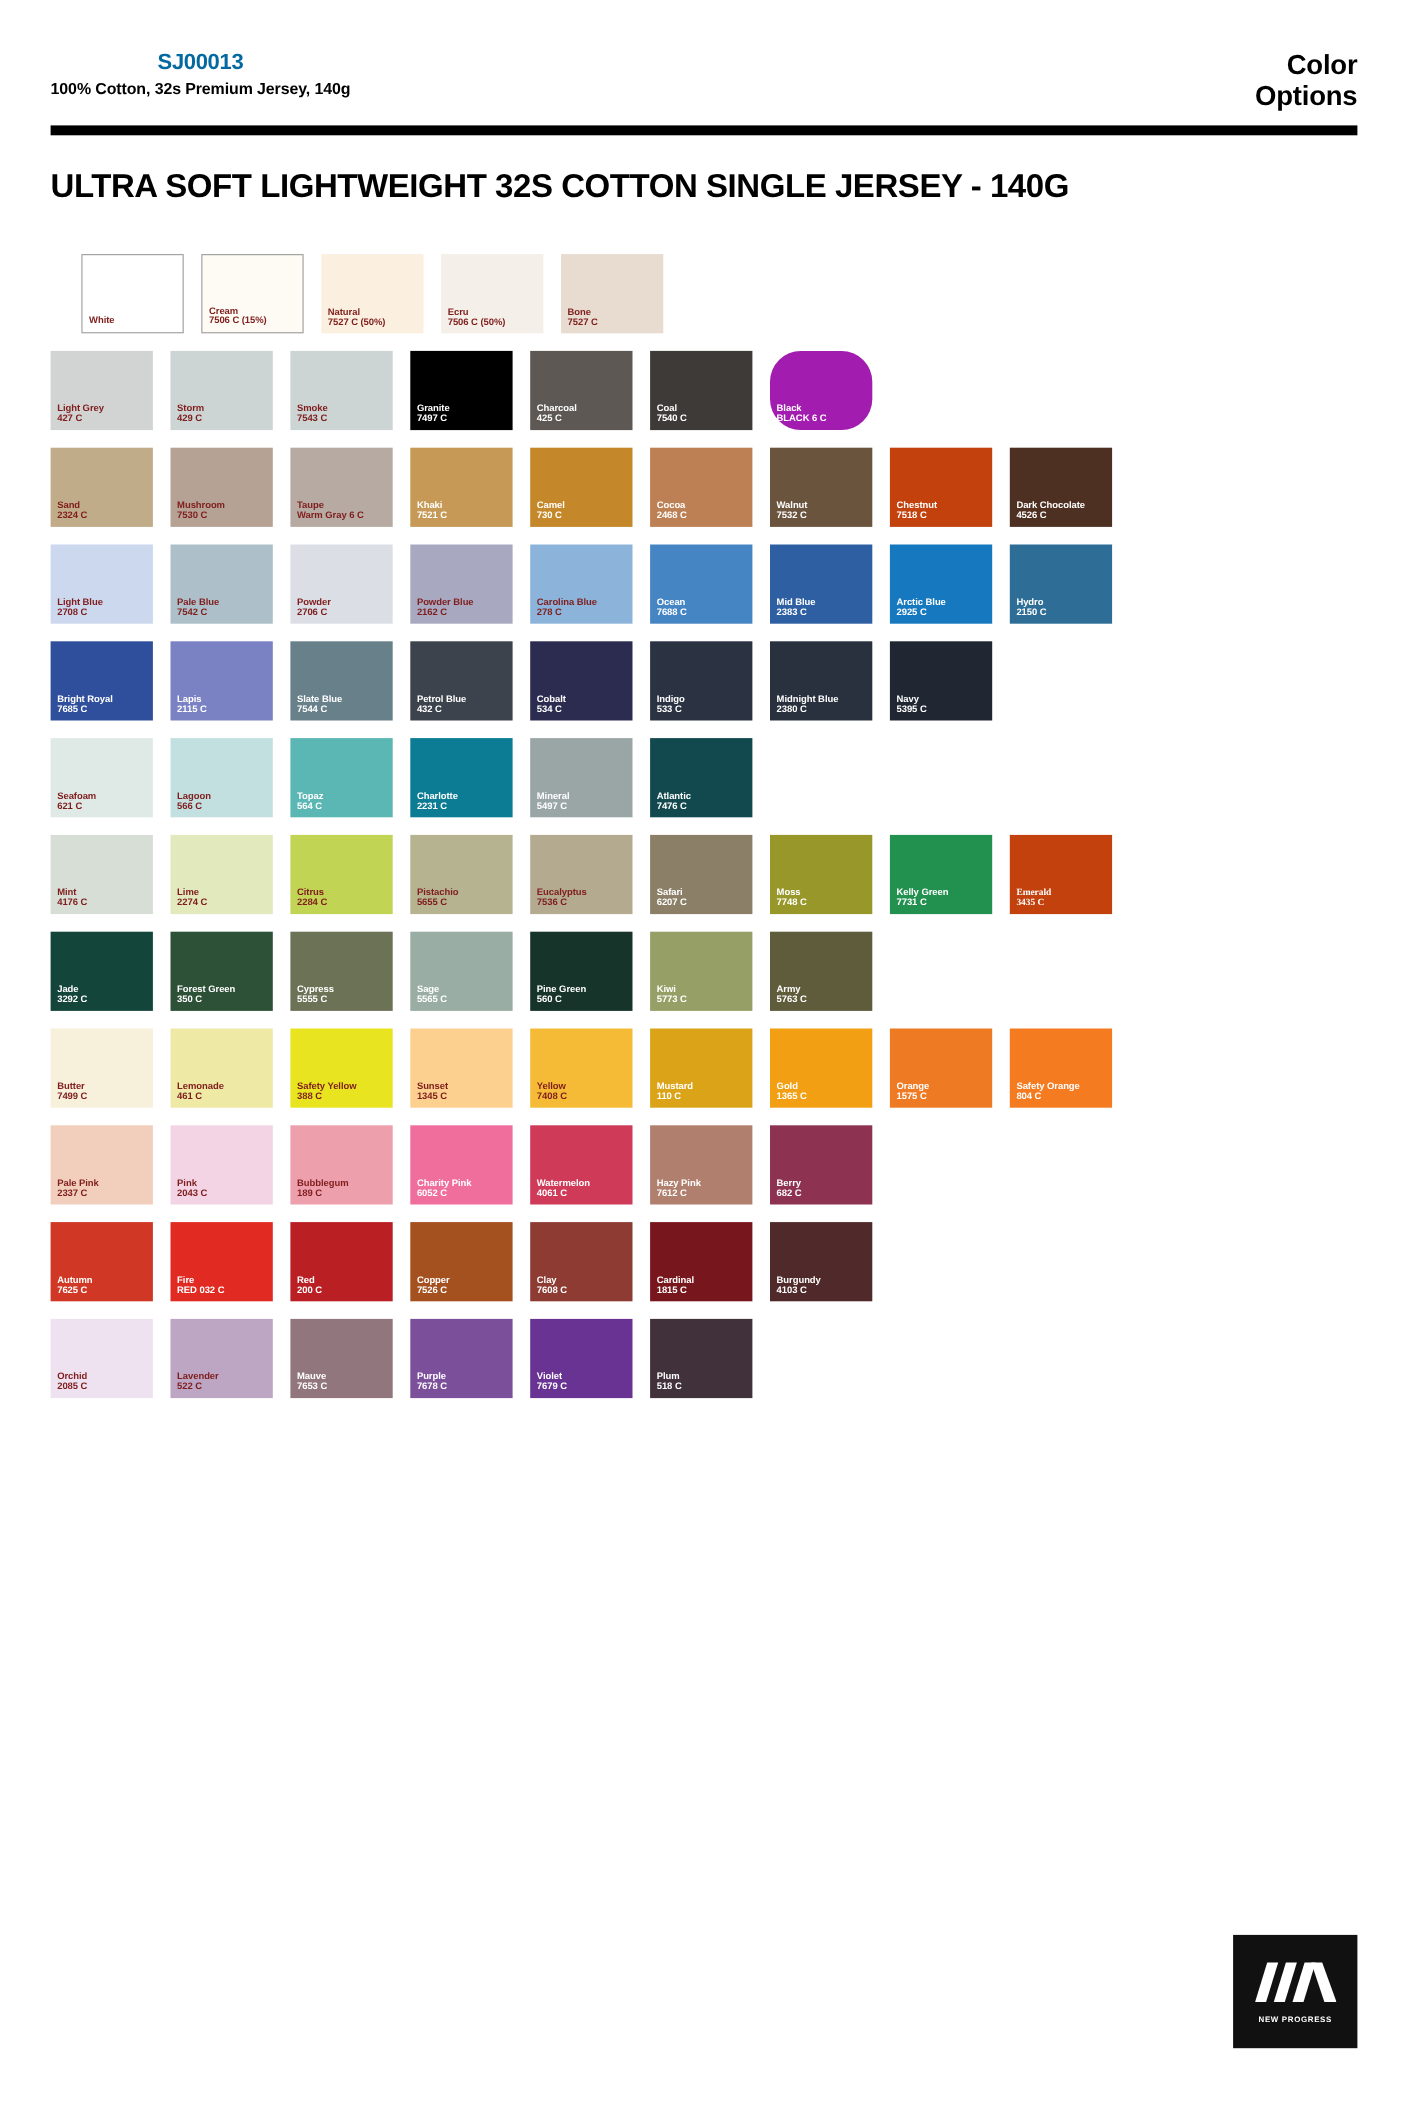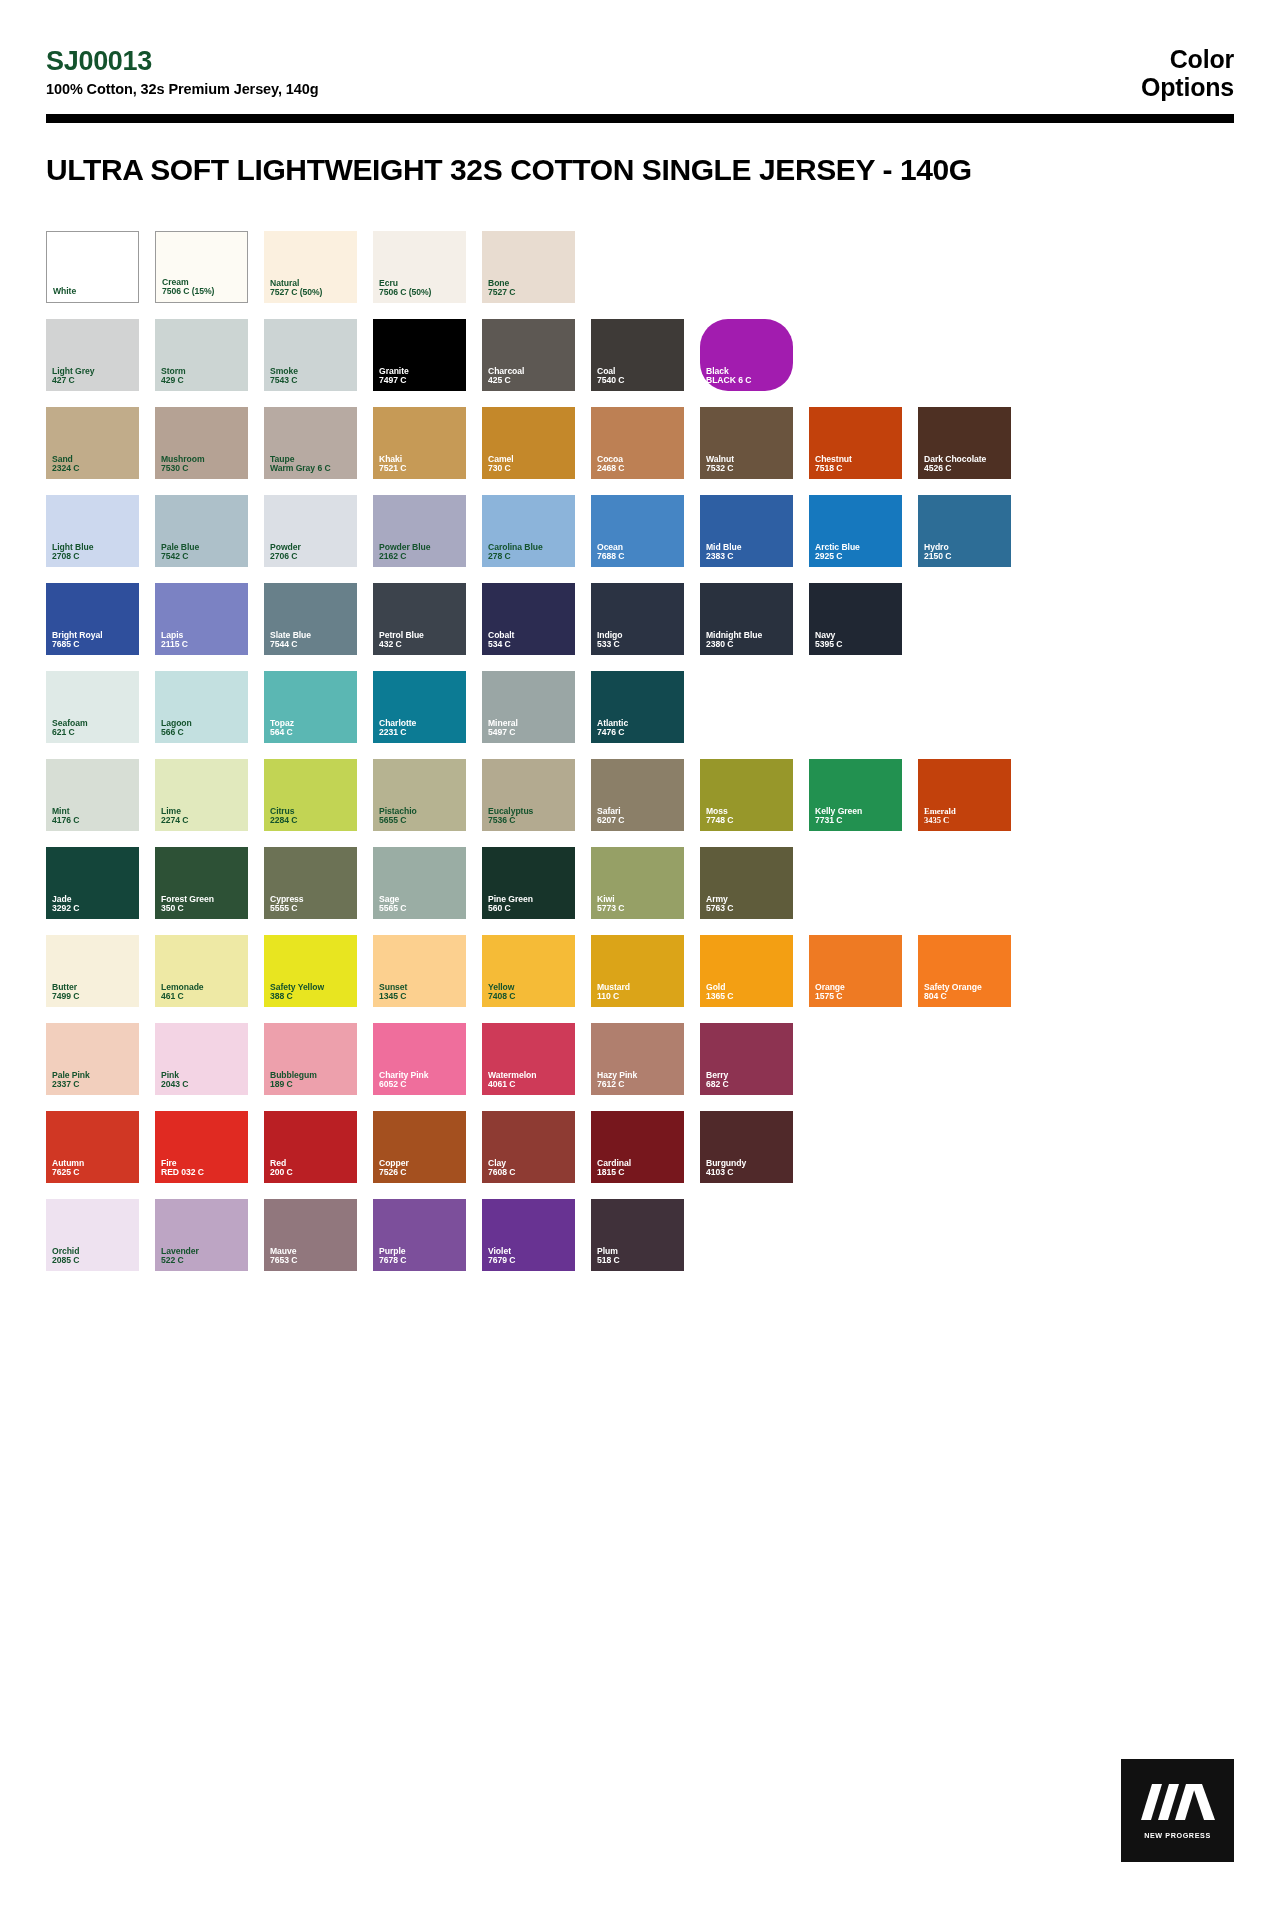--- a/index.html
+++ b/index.html
@@ -17,22 +17,23 @@
     padding:0 46px;
   }
 
   
   .header{
     display:flex;justify-content:space-between;align-items:flex-start;
     padding-top:46px;
   }
   .hdr-left{line-height:1.18;}
   .sku{
-    font-size:27px;font-weight:bold;letter-spacing:-0.3px;
-    color:#14532d;
+    font-size:20px;font-weight:bold;letter-spacing:-0.3px;
+    color:#0369a1;
+    text-align:center;
   }
   .spec{
     font-size:14.5px;font-weight:bold;letter-spacing:-0.1px;
     margin-top:3px;color:#000;
   }
   .hdr-right{
     text-align:right;line-height:1.1;
   }
   .hdr-right div{
     font-size:25px;font-weight:bold;letter-spacing:-0.2px;color:#000;
@@ -64,21 +65,21 @@
   .sw.bordered{border:1px solid #9b9b9b;}
   .sw .cap{
     position:absolute;
     left:6px;right:4px;bottom:5px;
     line-height:1.12;
     letter-spacing:-0.05px;
   }
   .sw .nm{font-size:8.6px;font-weight:bold;display:block;}
   .sw .pc{font-size:8.6px;font-weight:bold;display:block;}
   .sw.dark .cap{color:#ffffff;}
-  .sw.light .cap{color:#14532d;}
+  .sw.light .cap{color:#7f1d1d;}
 
   
   .logo{
     position:absolute;
     right:46px;bottom:58px;
     width:113px;height:103px;
     background:#111111;
     display:flex;flex-direction:column;
     align-items:center;justify-content:center;
   }
@@ -103,21 +104,21 @@
       <div>Options</div>
     </div>
   </div>
 
   <div class="rule"></div>
 
   <div class="title">ULTRA SOFT LIGHTWEIGHT 32S COTTON SINGLE JERSEY - 140G</div>
 
   <div class="grid" id="grid">
       <div class="row">
-        <div class="sw light bordered" style="background: rgb(255, 255, 255);">
+        <div class="sw light bordered" style="background: rgb(255, 255, 255); margin-left: 28px;">
           <div class="cap">
             <span class="nm">White</span>
             <span class="pc"></span>
           </div>
         </div>
         <div class="sw light bordered" style="background: rgb(253, 251, 244);">
           <div class="cap">
             <span class="nm">Cream</span>
             <span class="pc">7506 C (15%)</span>
           </div>

